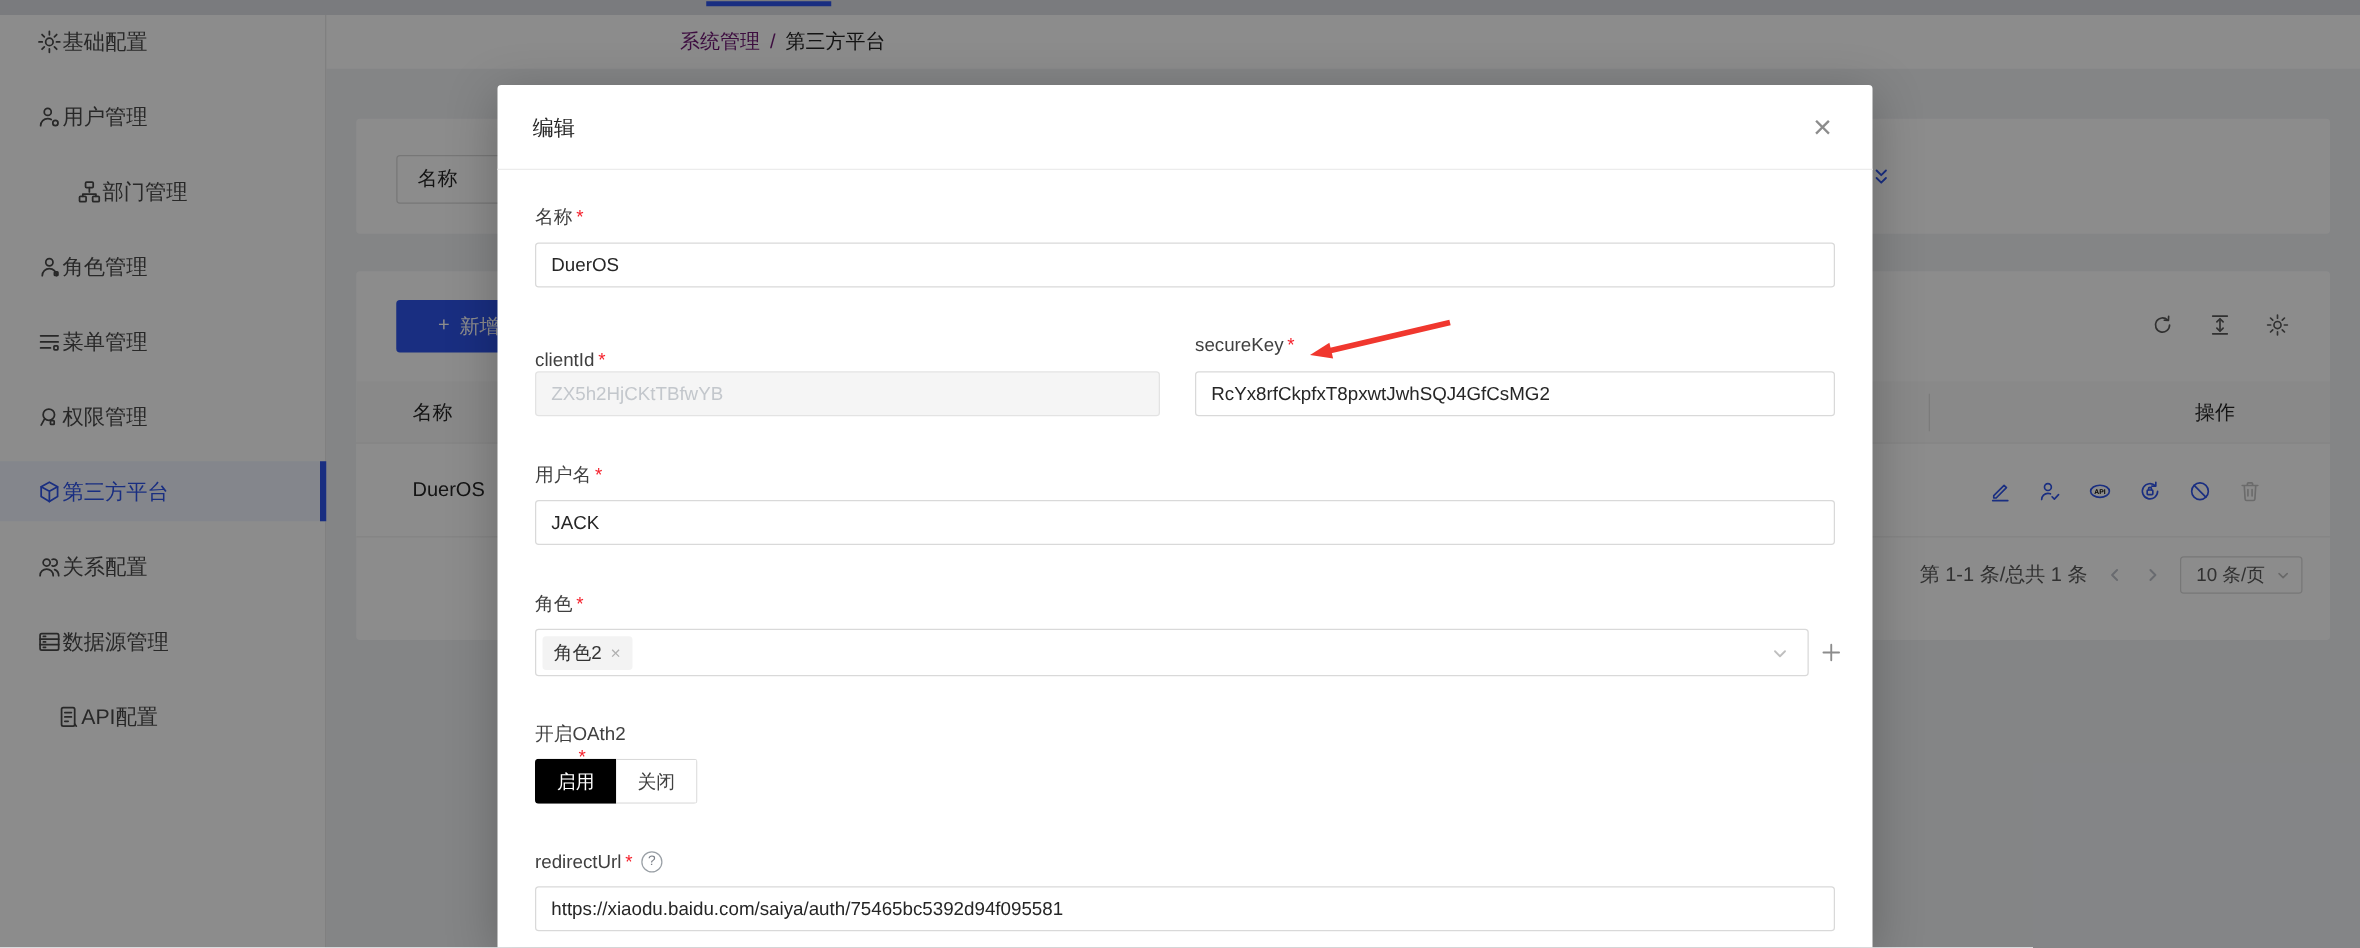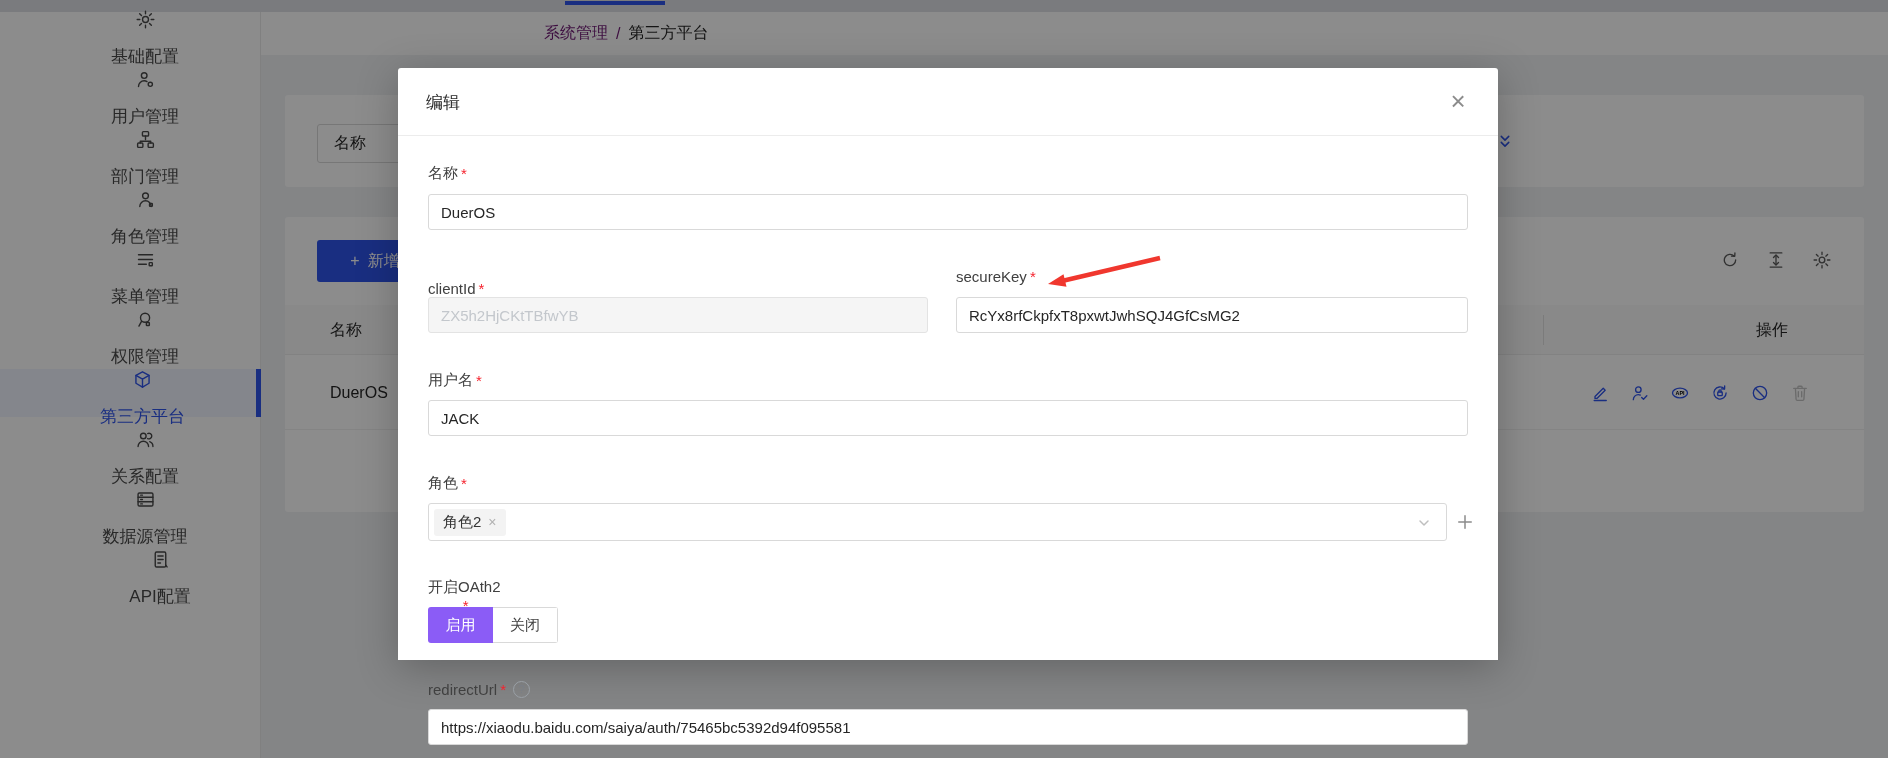--- a/index.html
+++ b/index.html
@@ -11,21 +11,21 @@
   #topband { position:absolute; left:0; top:0; width:1888px; height:12px; background:#dfe1e5; }
   #tab-indicator { position:absolute; left:565px; top:1px; width:100px; height:4px; background:#2f54eb; }
 
   #crumbbar { position:absolute; left:261px; top:12px; width:1627px; height:43px; background:#ffffff; }
   .crumb { position:absolute; left:283px; top:0; height:43px; display:flex; align-items:center; font-size:16px; gap:8px; }
   .crumb .dim { color:#701a75; }
   .crumb .cur { color:#262626; }
 
   
   #sidebar { position:absolute; left:0; top:12px; width:261px; height:746px; background:#ffffff; border-right:1px solid #e9e9e9; }
-  .side-item { position:absolute; left:0; width:261px; height:48px; display:flex; align-items:center; padding-left:29px; gap:15px; color:#4a4a4a; font-size:17px; cursor:pointer;flex-direction:column; }
+  .side-item { position:absolute; left:0; width:261px; height:48px; display:flex; align-items:center; padding-left:29px; color:#4a4a4a; font-size:17px; cursor:pointer; }
   .side-item svg { width:21px; height:21px; stroke:#4a4a4a; }
   .side-item.active { background:#f0f5ff; color:#2f54eb; border-right:5px solid #2f54eb; }
   .side-item.active svg { stroke:#2f54eb; }
 
   
   #search-panel { position:absolute; left:285px; top:95px; width:1579px; height:92px; background:#ffffff; border-radius:3px; }
   #search-name-box { position:absolute; left:32px; top:29px; width:230px; height:39px; border:1px solid #d9d9d9; border-radius:3px; display:flex; align-items:center; padding-left:16px; font-size:16px; color:#262626; background:#fff; }
   #collapse-ic { position:absolute; right:350px; top:38px; color:#2f54eb; }
   #collapse-ic svg { width:18px; height:18px; stroke:#2f54eb; }
 
@@ -49,21 +49,21 @@
   #pager { position:absolute; right:22px; top:228px; display:flex; align-items:center; gap:14px; font-size:16px; color:#595959; }
   #pager .pgchev { width:16px; height:16px; }
   #pager .pgchev svg { width:16px; height:16px; stroke:#c0c4cc; }
   #size-select { height:30px; border:1px solid #d9d9d9; border-radius:3px; background:#fff; display:flex; align-items:center; padding:0 8px 0 12px; gap:8px; font-size:15px; color:#595959; cursor:pointer; }
   #size-select svg { width:13px; height:13px; stroke:#bfbfbf; }
 
   
   #mask { position:absolute; left:0; top:0; width:1888px; height:758px; background:rgba(0,0,0,0.45); z-index:10; }
 
   
-  #modal { position:absolute; left:398px; top:68px; width:1100px; height:592px; background:#ffffff; border-radius:3px 3px 0 0; box-shadow:0 8px 40px rgba(0,0,0,.25); z-index:20; }
+  #modal { position:absolute; left:398px; top:68px; width:1100px; height:690px; background:#ffffff; border-radius:3px 3px 0 0; box-shadow:0 8px 40px rgba(0,0,0,.25); z-index:20; }
   #modal-header { position:relative; height:68px; border-bottom:1px solid #ececec; }
   #modal-title { position:absolute; left:28px; top:0; height:68px; display:flex; align-items:center; font-size:17px; color:#262626; }
   #modal-close { position:absolute; right:26px; top:20px; width:28px; height:28px; font-size:26px; line-height:26px; color:#8c8c8c; text-align:center; cursor:pointer; }
 
   .fld-label { position:absolute; left:30px; font-size:15px; color:#404040; display:flex; align-items:center; }
   .req { color:#f5222d; margin-left:3px; font-size:15px; }
   .qicon { width:17px; height:17px; border:1px solid #9aa0a6; border-radius:50%; color:#7a7f87; font-size:11px; line-height:15px; text-align:center; margin-left:7px; cursor:pointer; }
 
   .txt-input { position:absolute; left:30px; width:1040px; height:36px; border:1px solid #d9d9d9; border-radius:3px; padding:0 12px; font-size:15px; color:#262626; background:#fff; font-family:inherit; }
   .txt-input:disabled,.txt-input.disabled { background:#f5f5f5; color:#c3c7cc; border-color:#e3e3e3; }
@@ -71,21 +71,21 @@
   #role-select { position:absolute; left:30px; top:435px; width:1019px; height:38px; border:1px solid #d9d9d9; border-radius:3px; background:#fff; display:flex; align-items:center; padding-left:5px; cursor:pointer; }
   .tag { height:27px; background:#f3f3f3; border-radius:3px; display:flex; align-items:center; gap:7px; padding:0 9px; font-size:15px; color:#333; }
   .tag .tag-x { color:#b0b0b0; font-size:14px; cursor:pointer; }
   #role-chev { position:absolute; right:14px; top:11px; width:16px; height:16px; }
   #role-chev svg { width:16px; height:16px; stroke:#bfbfbf; }
   #role-plus { position:absolute; left:1057px; top:444px; width:20px; height:20px; color:#8c8c8c; cursor:pointer; }
   #role-plus svg { width:20px; height:20px; stroke:#8c8c8c; }
 
   #oauth-toggle { position:absolute; left:30px; top:539px; height:36px; display:flex; border-radius:3px; overflow:hidden; }
   .tg-opt { width:65px; height:36px; display:flex; align-items:center; justify-content:center; font-size:15px; cursor:pointer; }
-  .tg-opt.on { background:#8b5cf6; color:#ffffff; }
+  .tg-opt.on { background:#000000; color:#ffffff; }
   .tg-opt.off { background:#ffffff; color:#404040; border:1px solid #d9d9d9; border-left:none; }
 
   
   #arrow-note { position:absolute; left:1010px; top:240px; z-index:30; pointer-events:none; }
 </style>
 </head>
 <body>
 
 <div id="stage">
 
@@ -114,21 +114,21 @@
       <div class="side-item" style="top: 57px;">
         <span style="display: inline-flex;">
           <svg viewBox="0 0 24 24" fill="none" stroke-width="1.6" stroke-linecap="round" stroke-linejoin="round">
             <circle cx="10.5" cy="7.5" r="3.2"></circle>
             <path d="M4 20c0-3.6 2.9-6.5 6.5-6.5 1.2 0 2.3.3 3.2.9"></path>
             <circle cx="17.5" cy="17.5" r="2.4"></circle>
           </svg>
         </span>
         <span>用户管理</span>
       </div>
-      <div class="side-item" style="top: 117px;">
+      <div class="side-item" style="top: 117px; margin-left: 32px;">
         <span style="display: inline-flex;">
           <svg viewBox="0 0 24 24" fill="none" stroke-width="1.6" stroke-linecap="round" stroke-linejoin="round">
             <rect x="8.5" y="3" width="7" height="5" rx="1"></rect>
             <rect x="3" y="16" width="6" height="5" rx="1"></rect>
             <rect x="15" y="16" width="6" height="5" rx="1"></rect>
             <path d="M12 8v4M6 16v-2h12v2"></path>
           </svg>
         </span>
         <span>部门管理</span>
       </div>
@@ -268,20 +268,39 @@
           <span class="act"><svg viewBox="0 0 24 24" fill="none" stroke-width="1.6" stroke-linecap="round" stroke-linejoin="round">
               <circle cx="12" cy="12" r="8"></circle>
               <path d="M6.4 6.4l11.2 11.2"></path>
             </svg></span>
           <span class="act muted"><svg viewBox="0 0 24 24" fill="none" stroke-width="1.6" stroke-linecap="round" stroke-linejoin="round">
               <path d="M4.5 6.5h15M9.5 6.5V4.9a1 1 0 011-1h3a1 1 0 011 1v1.6M6.5 6.5l.8 13a1.5 1.5 0 001.5 1.4h6.4a1.5 1.5 0 001.5-1.4l.8-13M10 10.5v6M14 10.5v6"></path>
             </svg></span>
         </div>
     </div>
 
+    <div id="pager">
+      <span>第 1-1 条/总共 1 条</span>
+      <span class="pgchev">
+        <svg viewBox="0 0 24 24" fill="none" stroke-width="2.4" stroke-linecap="round" stroke-linejoin="round">
+            <polyline points="14.5,6 8.5,12 14.5,18"></polyline>
+          </svg>
+      </span>
+      <span class="pgchev">
+        <svg viewBox="0 0 24 24" fill="none" stroke-width="2.4" stroke-linecap="round" stroke-linejoin="round">
+            <polyline points="9.5,6 15.5,12 9.5,18"></polyline>
+          </svg>
+      </span>
+      <span id="size-select">
+        <span>10 条/页</span>
+        <svg viewBox="0 0 24 24" fill="none" stroke-width="2.4" stroke-linecap="round" stroke-linejoin="round">
+            <polyline points="6,9 12,15 18,9"></polyline>
+          </svg>
+      </span>
+    </div>
   </div>
 
   <div id="mask"></div>
 
   <div id="modal">
     <div id="modal-header">
       <div id="modal-title">编辑</div>
       <div id="modal-close">×</div>
     </div>
 

